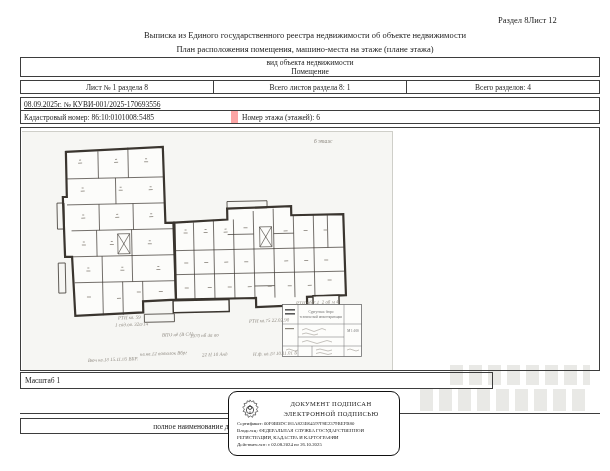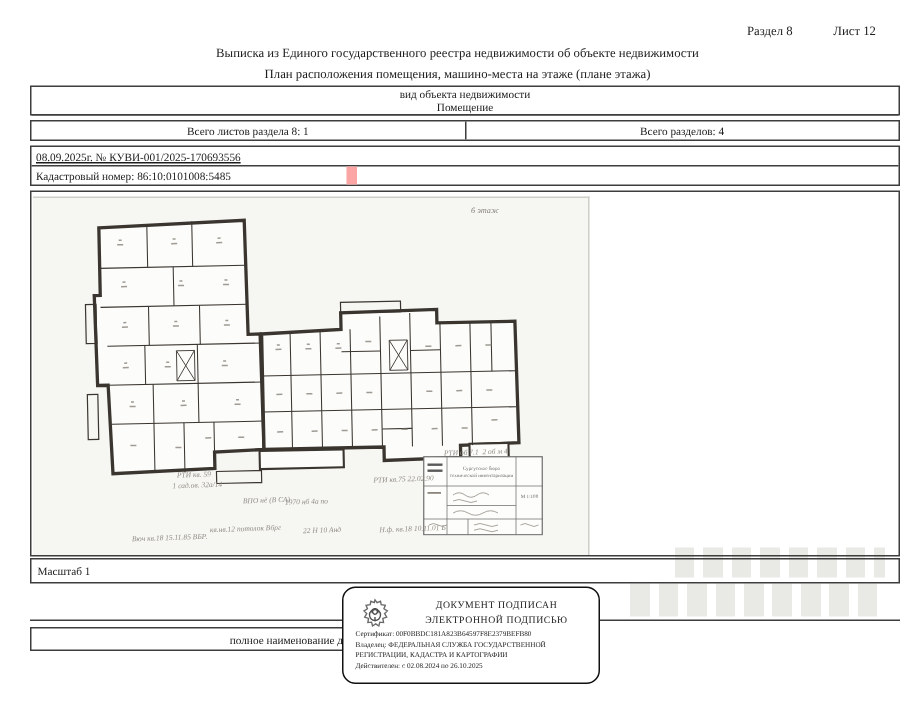--- a/index.html
+++ b/index.html
@@ -7,21 +7,21 @@
         font-family:"Liberation Serif","DejaVu Serif",serif;color:#1c1c1c;}
   .abs{position:absolute;}
   .ctr{text-align:center;}
   .t8{font-size:8.5px;line-height:10px;}
   .t7{font-size:7.5px;line-height:9px;}
   .box{border:1px solid #3d3d3d;box-sizing:border-box;background:transparent;z-index:2;}
   .cell{display:flex;align-items:center;justify-content:center;box-sizing:border-box;}
   .row4{display:flex;}
   .row4 > div{flex:1;border-right:1px solid #3d3d3d;height:100%;}
   .row4 > div:last-child{border-right:none;}
-  .hdr-right{display:flex;justify-content:space-between;font-size:8.5px;}
+  .hdr-right{display:flex;font-size:8.5px;}
   
   #scan{background:#f6f6f3;border-top:1px solid #cfcfc9;border-right:1px solid #cfcfc9;z-index:2;}
   .hand{position:absolute;font-style:italic;color:#938e86;font-size:5px;line-height:5.5px;
         transform:rotate(-2deg);white-space:pre;z-index:3;}
   .floor-note{font-size:5.5px;color:#8a857d;font-style:italic;}
   
   #sig-stamp{border:1.5px solid #111111;border-radius:9px;background:#ffffff;z-index:5;box-sizing:border-box;}
   .sig-head{font-size:6.5px;letter-spacing:.4px;text-align:center;line-height:9px;}
   .sig-small{font-size:4.8px;line-height:6.6px;white-space:nowrap;}
   
@@ -44,28 +44,30 @@
 
   <div class="abs ctr t8" style="left:0;top:44px;width:610px;">План расположения помещения, машино-места на этаже (плане этажа)</div>
   <div class="abs ctr t8" style="left:0;top:30px;width:610px;">Выписка из Единого государственного реестра недвижимости об объекте недвижимости</div>
 
   <div class="abs box" style="left:20px;top:57px;width:580px;height:20px;">
     <div class="cell t7" style="height:9px;">вид объекта недвижимости</div>
     <div class="cell t7" style="height:10px;border-bottom:1px solid #3d3d3d;">Помещение</div>
   </div>
 
   <div class="abs box row4" style="left:20px;top:80px;width:580px;height:14px;">
+    <div class="cell t7">Лист № 1 раздела 8</div>
     <div class="cell t7">Всего листов раздела 8: 1</div>
     <div class="cell t7">Всего разделов: 4</div>
   </div>
 
   <div class="abs box" style="left:20px;top:97px;width:580px;height:27px;">
     <div class="t7" style="height:13px;border-bottom:1px solid #3d3d3d;display:flex;align-items:center;padding-left:3px;box-sizing:border-box;text-decoration:underline;">08.09.2025г. № КУВИ-001/2025-170693556</div>
     <div style="height:12px;display:flex;">
       <div class="t7" style="width:217px;border-right:7px solid #fca5a5;display:flex;align-items:center;padding-left:3px;box-sizing:border-box;">Кадастровый номер: 86:10:0101008:5485</div>
+      <div class="t7" style="flex:1;display:flex;align-items:center;padding-left:4px;">Номер этажа (этажей): 6</div>
     </div>
   </div>
 
   <div class="abs box" style="left:20px;top:127px;width:580px;height:244px;"></div>
 
   <div id="scan" class="abs" style="left:22px;top:131px;width:370px;height:238px;">
 
     
     <svg width="370" height="238" viewBox="0 0 370 238">
       <g transform="rotate(-1.2 185 119)" fill="none" stroke="#3a352f">
@@ -192,21 +194,21 @@
         <path d="M20,30 q4,-2 8,0 t8,0"></path>
         <path d="M20,38 q5,-3 10,0 t10,0 t10,0"></path>
         <path d="M4,46 q3,-2 6,0 t6,0"></path>
         <path d="M34,46 q4,-2 8,0 t8,0"></path>
         <path d="M34,49.5 q4,-2 8,0 t8,0"></path>
         <path d="M65,46 q3,-2 6,0 t6,0"></path>
       </g>
     </svg>
   </div>
 
-  <div class="abs box" style="left:20px;top:372px;width:580px;height:17px;">
+  <div class="abs box" style="left:20px;top:372px;width:473px;height:17px;">
     <div class="t7" style="display:flex;align-items:center;height:100%;padding-left:4px;">Масштаб 1</div>
   </div>
 
   <div class="abs wm" style="left:420px;top:363px;width:170px;height:50px;">
     <div class="wm-row" style="top:2px;height:20px;left:30px;"></div>
     <div class="wm-row" style="top:26px;height:22px;"></div>
   </div>
 
   <div class="abs hline" style="left:20px;top:413px;width:580px;height:0;"></div>
 

